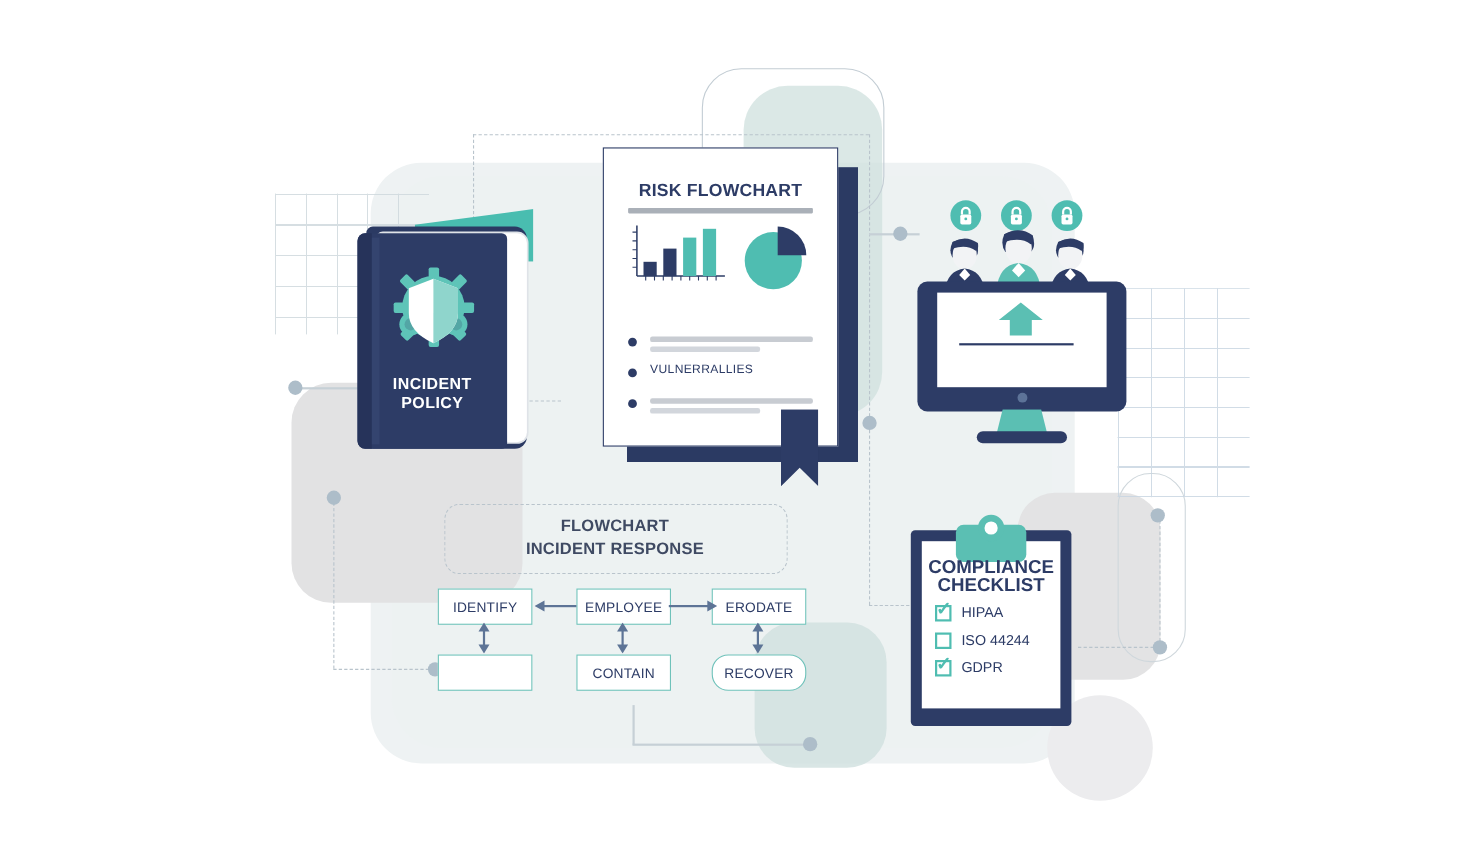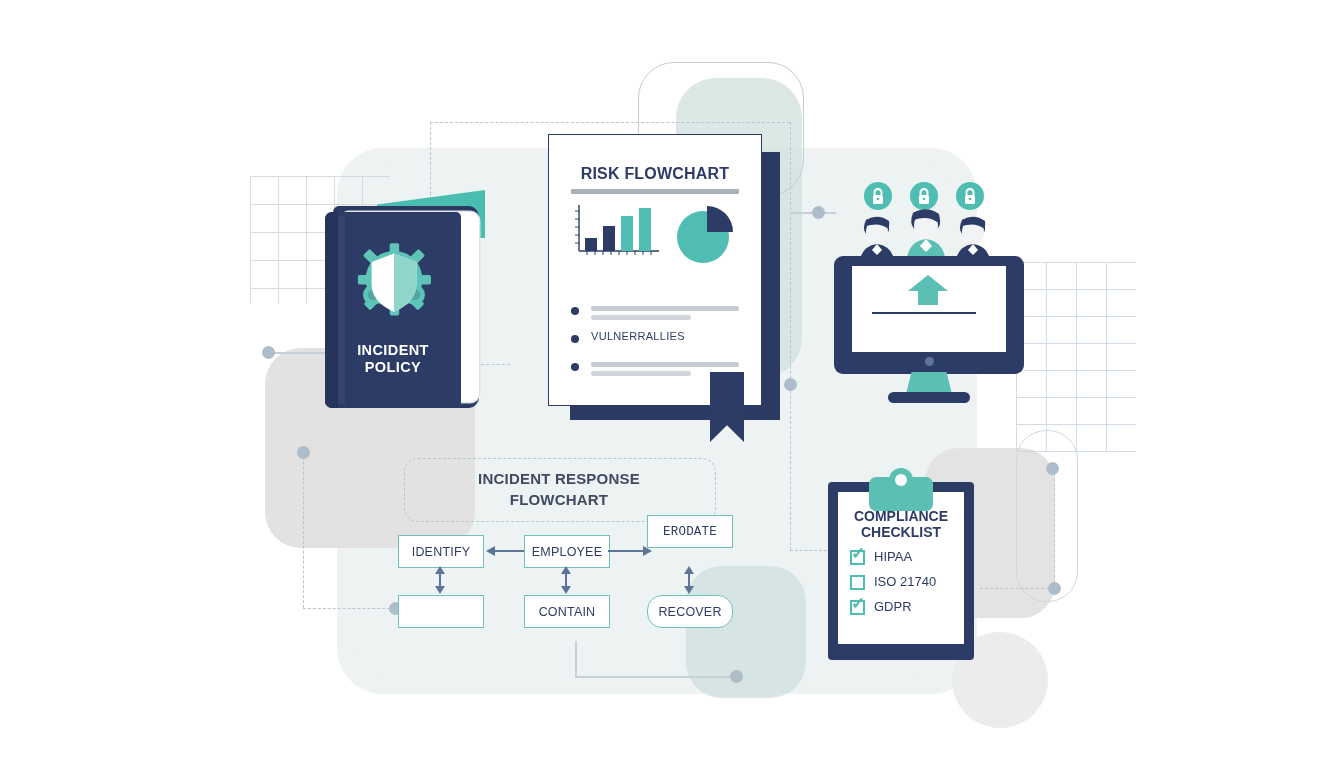--- a/index.html
+++ b/index.html
@@ -212,21 +212,21 @@
   .clip-ring{
     position:absolute;left:61px;top:0px;width:24px;height:24px;
     border-radius:50%;background:#5bbfb3;
   }
   .clip-ring-in{
     position:absolute;left:67px;top:6px;width:12px;height:12px;
     border-radius:50%;background:#ffffff;
   }
   .clip-title{
     position:absolute;left:10px;top:40px;width:126px;text-align:center;
-    color:#2d3c66;font-weight:bold;font-size:14px;line-height:16px;
+    color:#2d3c66;font-weight:bold;font-size:17px;line-height:16px;
   }
   .clip-items{position:absolute;left:22px;top:80px;width:116px;}
   .clip-item{position:relative;height:25px;}
   .cb{
     position:absolute;left:0;top:2px;width:15px;height:15px;
     border:2px solid #4fbdb1;background:#ffffff;box-sizing:border-box;
   }
   .cb-tick{
     position:absolute;left:1px;top:-2px;width:16px;height:16px;
     color:#4fbdb1;font-size:17px;line-height:16px;font-weight:bold;
@@ -462,39 +462,39 @@
     </div>
 
     <div class="clip-items">
       <div class="clip-item">
         <div class="cb"></div>
         <div class="cb-tick">✓</div>
         <div class="clip-label">HIPAA</div>
       </div>
       <div class="clip-item">
         <div class="cb"></div>
-        <div class="clip-label">ISO 21740</div>
+        <div class="clip-label">ISO 44244</div>
       </div>
       <div class="clip-item">
         <div class="cb"></div>
         <div class="cb-tick">✓</div>
         <div class="clip-label">GDPR</div>
       </div>
     </div>
   </div>
 
   <div class="flow-box-outline"></div>
   <div class="flow-title">
+    <div>FLOWCHART</div>
     <div>INCIDENT RESPONSE</div>
-    <div>FLOWCHART</div>
   </div>
 
   <div class="fbox" style="left:398px;top:535px;">IDENTIFY</div>
   <div class="fbox" style="left:524px;top:535px;">EMPLOYEE</div>
-  <div class="fbox" style="left:647px;top:515px;font-family:Liberation Mono, monospace;">ERODATE</div>
+  <div class="fbox" style="left:647px;top:535px;">ERODATE</div>
 
   <div class="fbox" style="left:398px;top:595px;"></div>
   <div class="fbox" style="left:524px;top:595px;">CONTAIN</div>
   <div class="fbox" style="left:647px;top:595px;border-radius:15px;">RECOVER</div>
 
   <div class="arrow-h" style="left:492px;top:550px;width:32px;"></div>
   <svg style="position:absolute;left:486px;top:545px;" width="10" height="12">
     <path d="M0 6 L9 1 L9 11 Z" fill="#5d7496"></path>
   </svg>
   <div class="arrow-h" style="left:608px;top:550px;width:39px;"></div>

